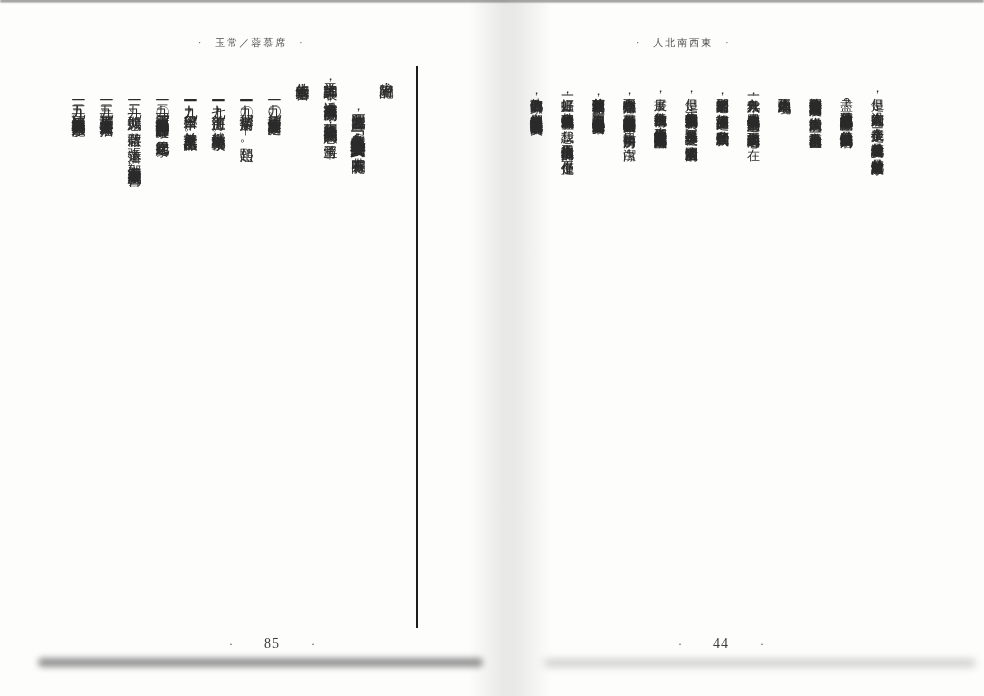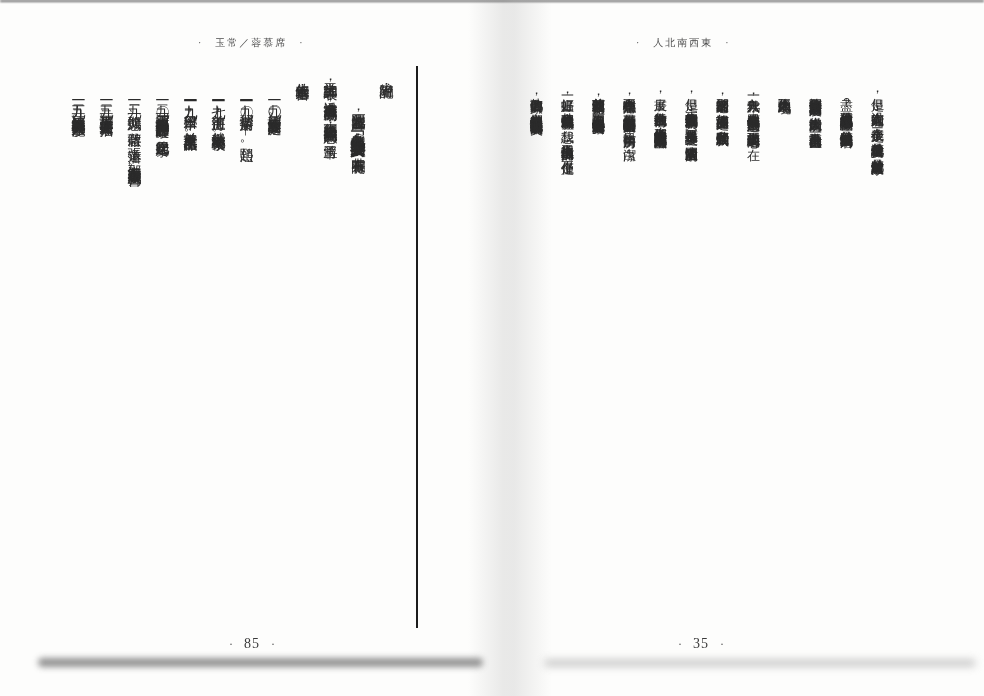--- a/index.html
+++ b/index.html
@@ -30,21 +30,21 @@
   #text-left .col{line-height:28px;}
   .col{margin:0;padding:0;}
   .col.para-start{padding-top:30px;}
   .col.entry{padding-top:21px;}
   .col .desc{padding-inline-start:9px;}
   .col .bold{font-weight:bold;font-size:15px;}
   
   .note-rule{position:absolute;left:416px;top:66px;width:2px;height:562px;background:#1c1c1c;}
   
   .pager{position:absolute;top:636px;font-size:14px;color:#3a3a3a;white-space:nowrap;}
-  .pager .num{margin:0 11px;letter-spacing:1px;}
+  .pager .num{margin:0 31px;letter-spacing:1px;}
   .pager .dot{font-size:12px;color:#555;}
   #pager-left{left:229px;}
   #pager-right{left:678px;}
 </style>
 </head>
 <body>
 
 <div id="spread">
 
   <div class="top-edge"></div>
@@ -84,17 +84,17 @@
         <div class="col para">一九六六年秋天，傳來他在巴黎住所煤氣中毒去世的消息，那張小畫從我心中一閃而過，在</div>
         <div class="col para">那層深暗卻又透明，如漆器一樣光澤的畫面之下，有些什麼開始觸動了我。</div>
         <div class="col para">但是，眞正能夠體會到那種觸動的本質，是要在隔了許多年之後了。這中間看過兩次常玉的</div>
         <div class="col para">畫展，每次站在他的畫前，那個煙塵之後的古老安靜的中國就在菊花與蓮荷之間翩然重臨，</div>
         <div class="col para">我心中不禁隱隱作痛，是怎麼樣的寂寞鄉愁在啃嚙着藝術家的一生？昨日書房的一角，潔白</div>
         <div class="col para">的花蕾分明還在枝頭盛開，卻又不得不隨着日復一日流逝的時光逐漸變黃變暗。</div>
         <div class="col para">一幅好畫，其實也是一個時代的渴望和靈魂。我想，常玉用一生來追憶與捕捉的，不僅僅是</div>
         <div class="col para">他自己的夢裏家鄉，卻也是每個中國人深深疼惜的再也找不到再也回不去的美麗中國啊！</div>
       </div>
     <div class="pager" id="pager-right">
-      <span class="dot">·</span><span class="num">35</span><span class="dot">·</span>
+      <span class="dot">·</span><span class="num">44</span><span class="dot">·</span>
     </div>
   </div>
 
 </div>
 
 </body></html>

